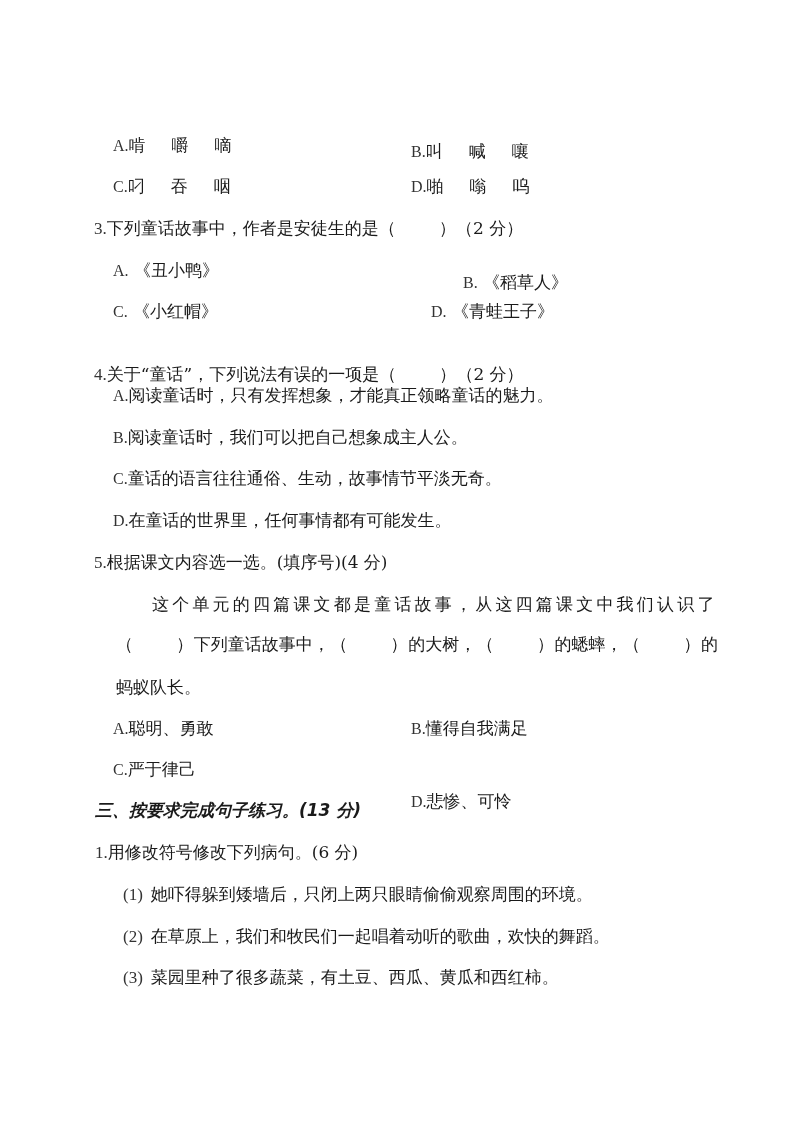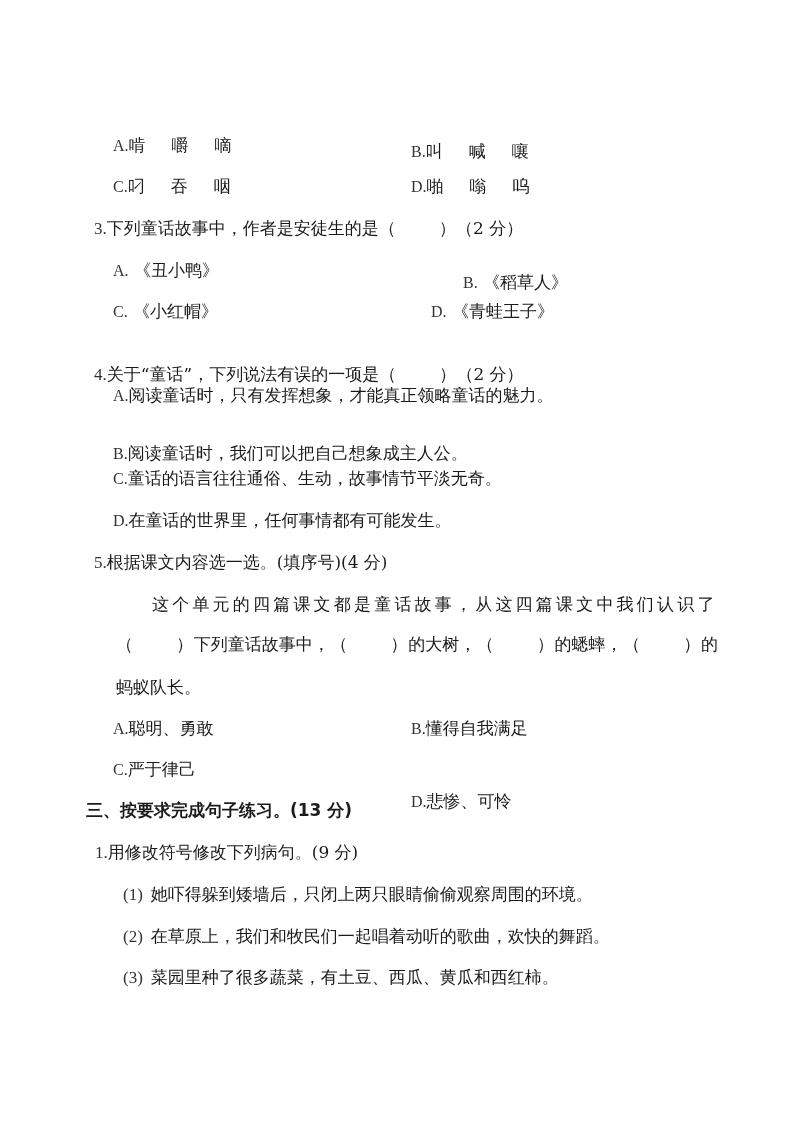--- a/index.html
+++ b/index.html
@@ -82,21 +82,21 @@
 <div class="line" style="left:431px; top:299px;">
   <span class="opt-label">D.</span> <span>《青蛙王子》</span>
 </div>
 
 <div class="line" style="left:94px; top:342px;margin-top:20px;">
   <span class="qnum">4.</span><span>关于“童话”，下列说法有误的一项是</span><span style="white-space:pre;">（        ）</span><span>（2 分）</span>
 </div>
 <div class="line" style="left:113px; top:383px;">
   <span class="opt-label">A.</span><span>阅读童话时，只有发挥想象，才能真正领略童话的魅力。</span>
 </div>
-<div class="line" style="left:113px; top:425px;margin-top:16px;">
+<div class="line" style="left:113px; top:425px;">
   <span class="opt-label">B.</span><span>阅读童话时，我们可以把自己想象成主人公。</span>
 </div>
 <div class="line" style="left:113px; top:466px;">
   <span class="opt-label">C.</span><span>童话的语言往往通俗、生动，故事情节平淡无奇。</span>
 </div>
 <div class="line" style="left:113px; top:508px;">
   <span class="opt-label">D.</span><span>在童话的世界里，任何事情都有可能发生。</span>
 </div>
 
 <div class="line" style="left:94px; top:550px;">
@@ -124,26 +124,26 @@
 <div class="line" style="left:411px; top:716px;">
   <span class="opt-label">B.</span><span>懂得自我满足</span>
 </div>
 <div class="line" style="left:113px; top:757px;">
   <span class="opt-label">C.</span><span>严于律己</span>
 </div>
 <div class="line" style="left:411px; top:757px;margin-top:32px;">
   <span class="opt-label">D.</span><span>悲惨、可怜</span>
 </div>
 
-<div class="line heading" style="left:86px; top:798px;">
+<div class="line heading" style="left:95px; top:798px;font-style:italic;">
   <span>三、按要求完成句子练习。</span><span>(13 分)</span>
 </div>
 
 <div class="line" style="left:95px; top:840px;">
-  <span class="qnum">1.</span><span>用修改符号修改下列病句。</span><span>(9 分)</span>
+  <span class="qnum">1.</span><span>用修改符号修改下列病句。</span><span>(6 分)</span>
 </div>
 
 <div class="line" style="left:123px; top:882px;">
   <span class="qnum" style="margin-right:8px;">(1)</span><span>她吓得躲到矮墙后，只闭上两只眼睛偷偷观察周围的环境。</span>
 </div>
 <div class="line" style="left:123px; top:924px;">
   <span class="qnum" style="margin-right:8px;">(2)</span><span>在草原上，我们和牧民们一起唱着动听的歌曲，欢快的舞蹈。</span>
 </div>
 <div class="line" style="left:123px; top:965px;">
   <span class="qnum" style="margin-right:8px;">(3)</span><span>菜园里种了很多蔬菜，有土豆、西瓜、黄瓜和西红柿。</span>

